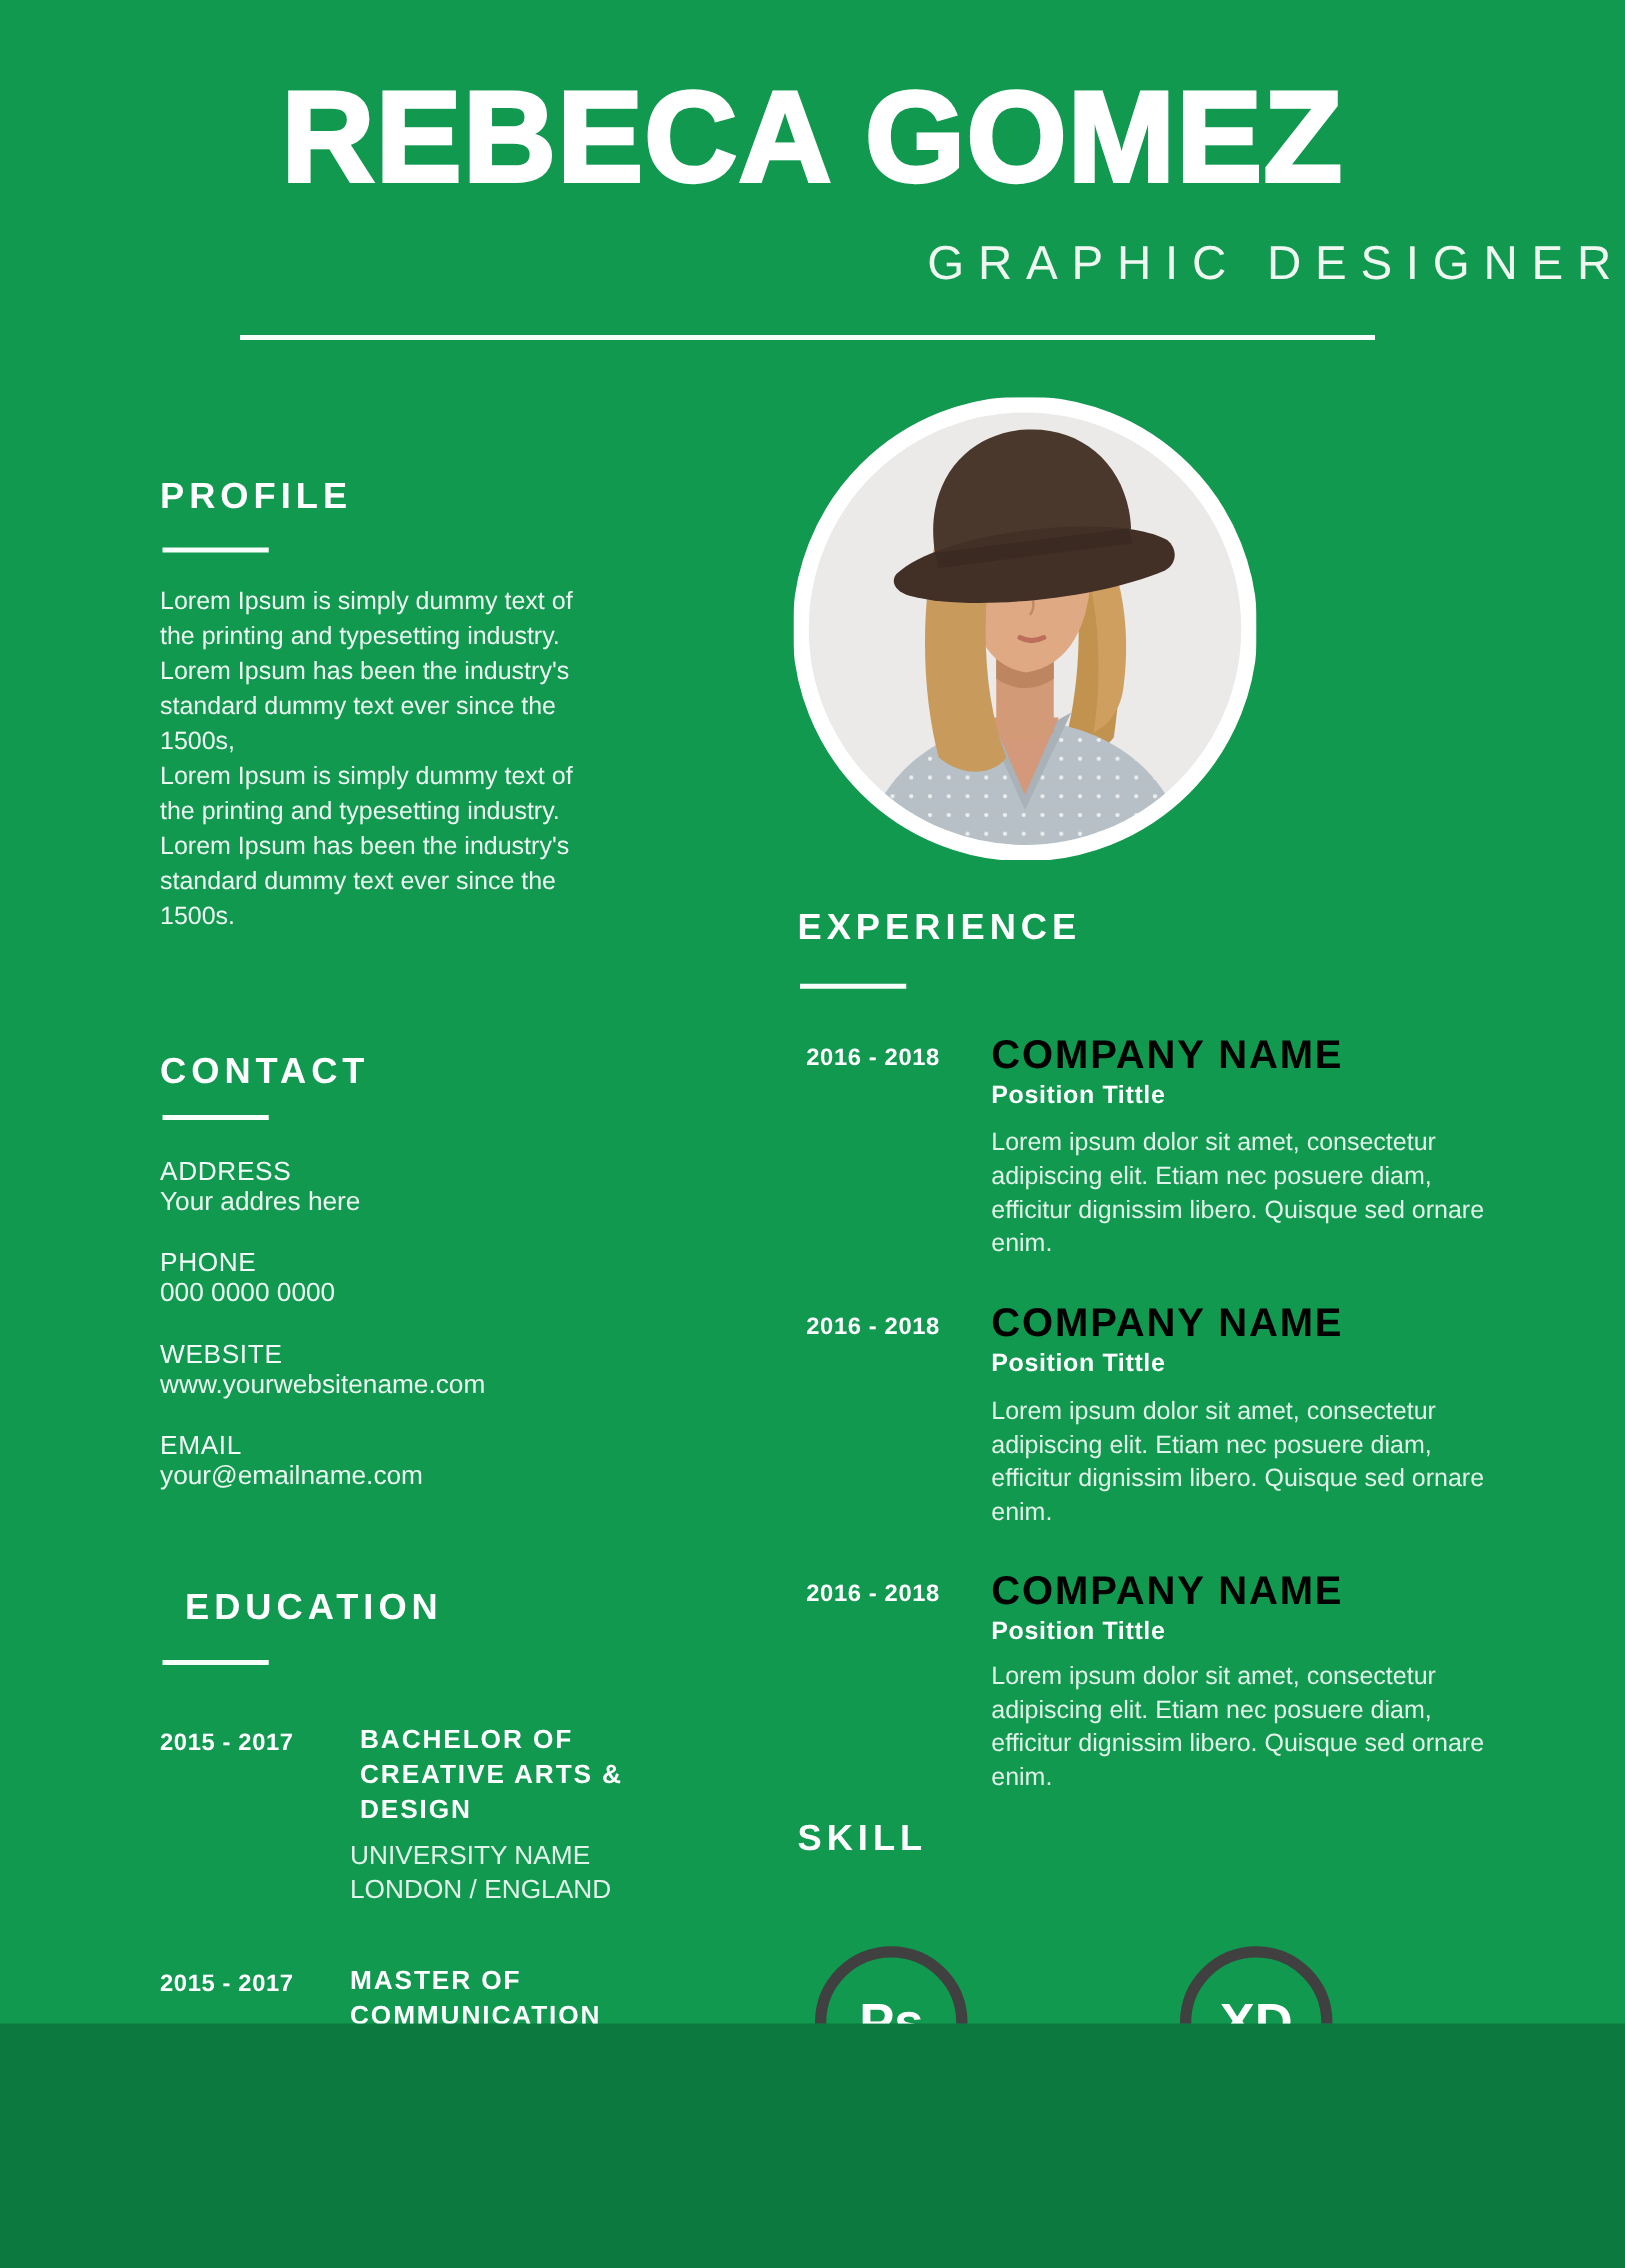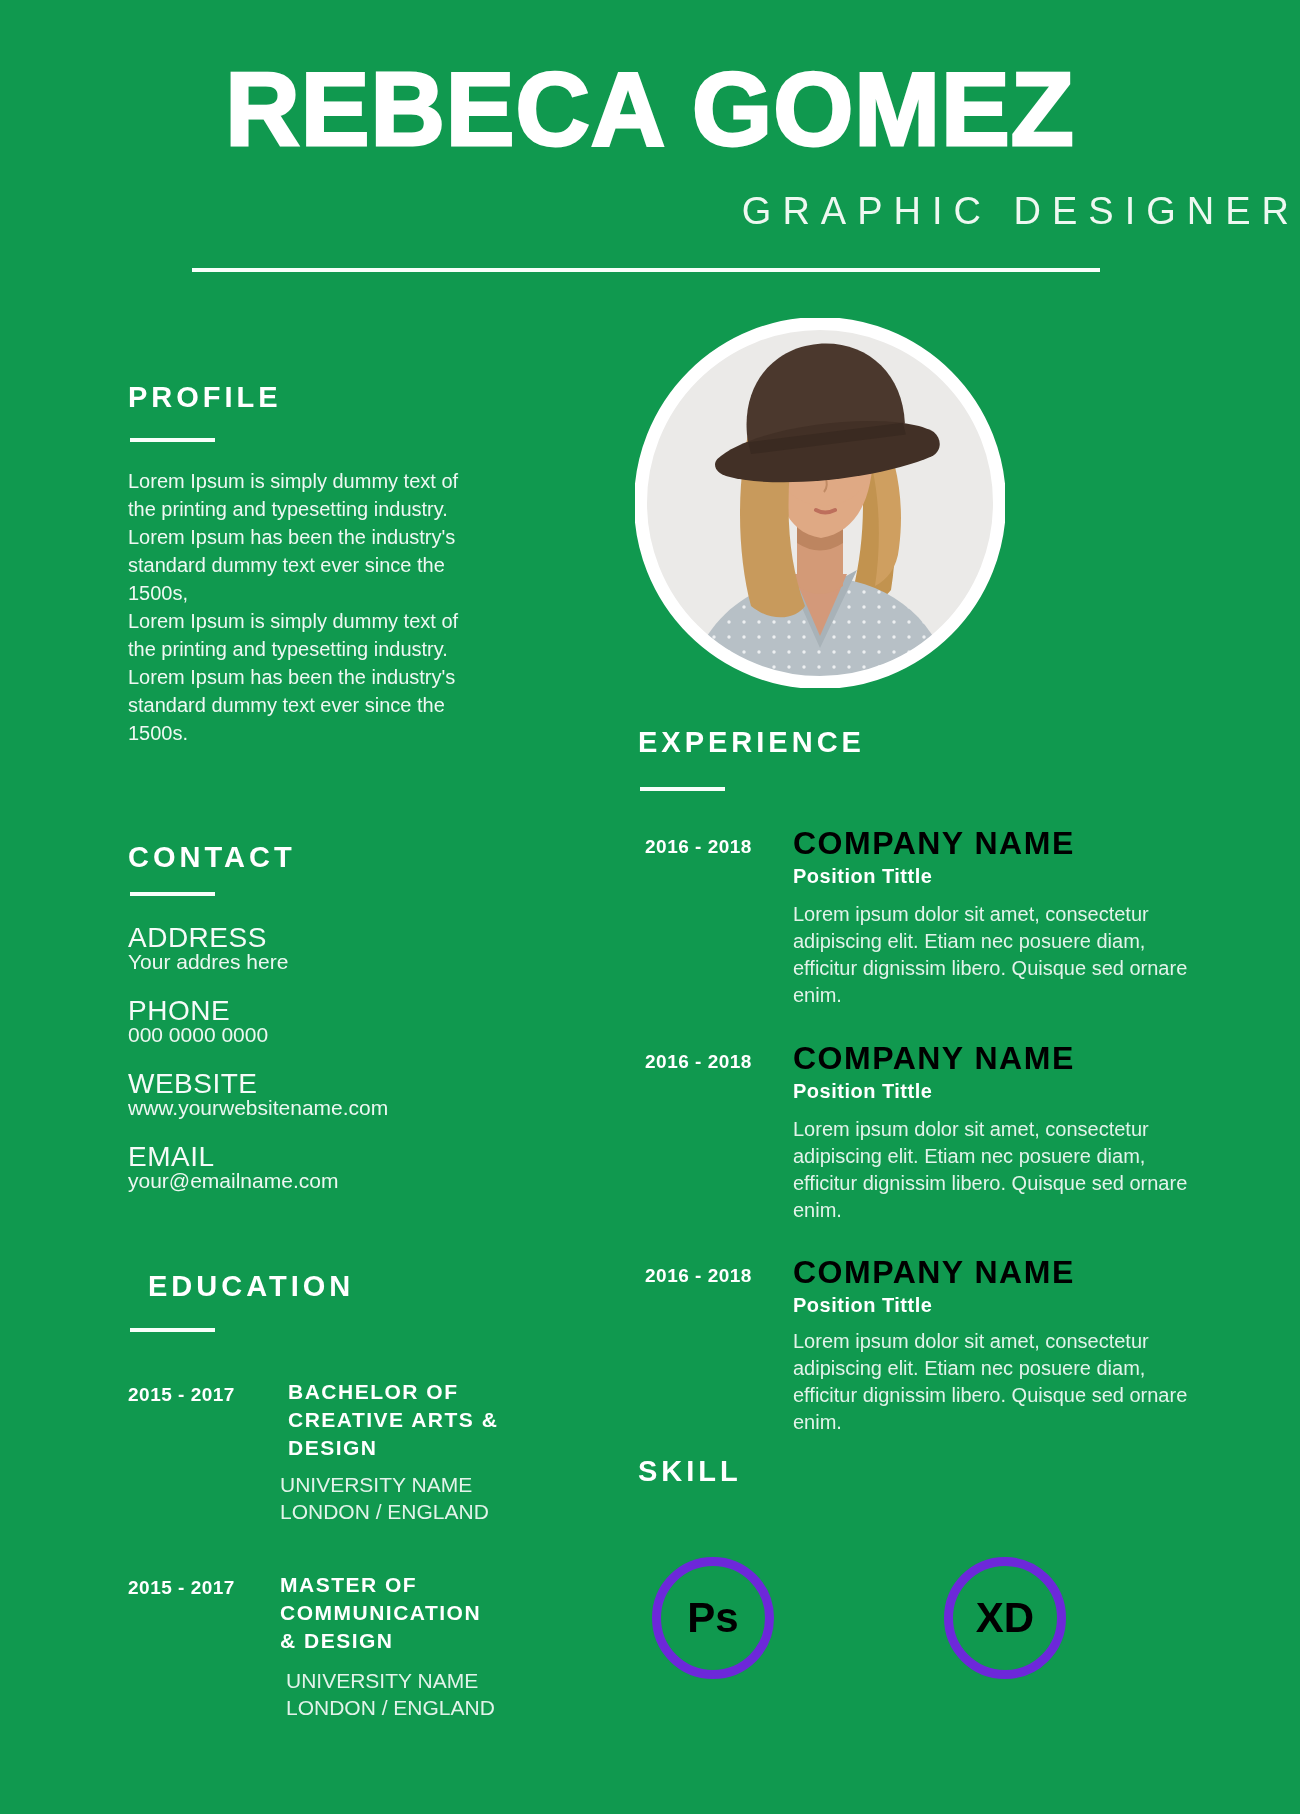--- a/index.html
+++ b/index.html
@@ -1,18 +1,18 @@
 <!DOCTYPE html>
 <html><head>
 <meta charset="utf-8">
 <style>
   html,body{margin:0;padding:0;background:#0c7a3e;}
   .page{
     position:relative;
-    width:1300px;height:1814px;
+    width:1300px;height:1619px;
     background:#10994F;
     overflow:hidden;
     font-family:"Liberation Sans", sans-serif;
     color:#ffffff;
     margin:0 auto;
   }
   .pre{white-space:pre-line;}
 
   
   .name{
@@ -46,21 +46,21 @@
   
   .profile-text{
     position:absolute;left:128px;top:467px;width:390px;
     font-size:20px;line-height:28px;color:rgba(255,255,255,0.93);
   }
 
   
   .contact-list{position:absolute;left:128px;top:926px;}
   .contact-item{margin-bottom:25px;}
   .contact-label{
-    font-size:28px;line-height:24px;color:rgba(255,255,255,0.96);
+    font-size:21px;line-height:24px;color:rgba(255,255,255,0.96);
     letter-spacing:0.5px;
   }
   .contact-value{
     font-size:21px;line-height:24px;color:rgba(255,255,255,0.92);
   }
 
   
   .edu-date,.exp-date{
     position:absolute;
     font-size:19px;font-weight:700;letter-spacing:0.5px;line-height:1.2;
@@ -89,23 +89,23 @@
   }
   .exp-desc{
     position:absolute;
     font-size:20px;line-height:27px;color:rgba(255,255,255,0.88);
   }
 
   
   .skill-circle{
     position:absolute;top:1557px;
     width:104px;height:104px;
-    border:9px solid #6d28d9;border-radius:50%;
+    border:9px solid #404040;border-radius:50%;
     display:flex;align-items:center;justify-content:center;
-    font-size:42px;font-weight:700;color:#000000;
+    font-size:42px;font-weight:700;color:#ffffff;
   }
   .skill-ps{left:652px;}
   .skill-id{left:799px;}
   .skill-xd{left:944px;}
 
   
   .photo-wrap{
     position:absolute;left:635px;top:318px;width:370px;height:370px;
   }
   .photo-wrap svg{display:block;width:100%;height:100%;}

